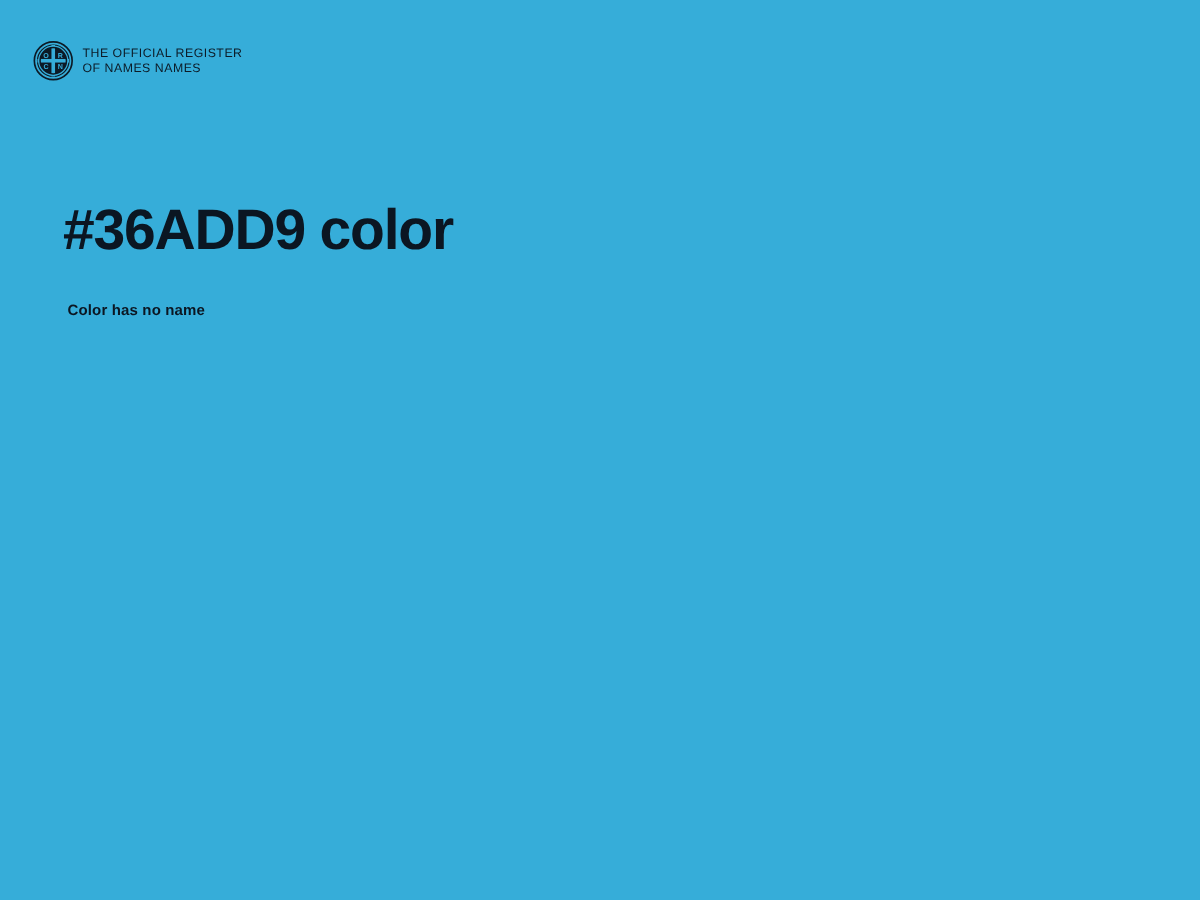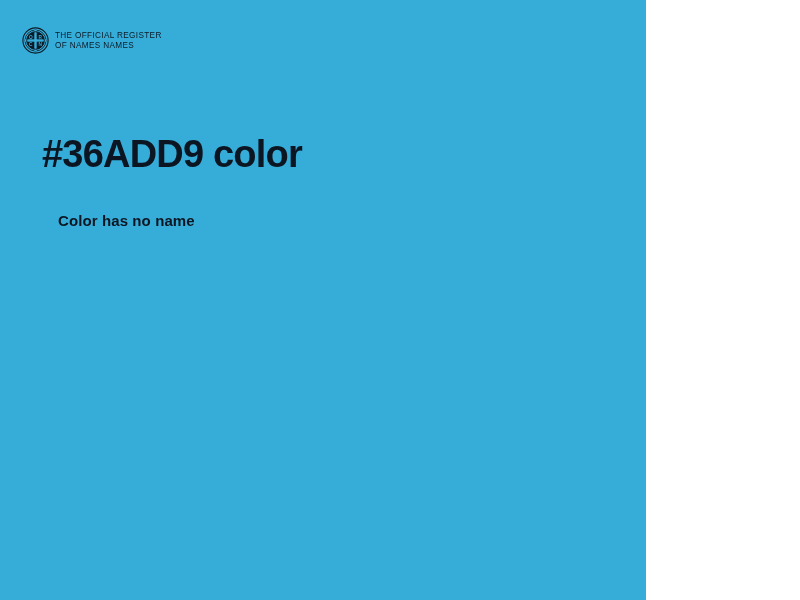--- a/index.html
+++ b/index.html
@@ -10,21 +10,21 @@
   body {
     width: 800px;
     height: 600px;
     overflow: hidden;
     font-family: "Liberation Sans", sans-serif;
     -webkit-font-smoothing: antialiased;
   }
 
   #page {
     position: relative;
-    width: 646px;
+    width: 800px;
     height: 600px;
     background: #36add9;
     box-sizing: border-box;
   }
 
   
   .site-header {
     position: absolute;
     top: 0;
     left: 0;
@@ -88,24 +88,24 @@
     line-height: 46px;
     letter-spacing: -0.8px;
     color: #0b1622;
     white-space: nowrap;
   }
 
   .color-subtitle {
     position: absolute;
     left: 42px;
     top: 198px;
-    margin: 16px;
+    margin: 3px;
     font-family: "Liberation Sans", sans-serif;
     font-weight: 700;
-    font-size: 15px;
+    font-size: 10px;
     line-height: 13px;
     letter-spacing: 0.1px;
     color: #0b1622;
     white-space: nowrap;
   }
 </style>
 </head>
 <body>
 
 <div id="page" style="background: rgb(54, 173, 217);">

